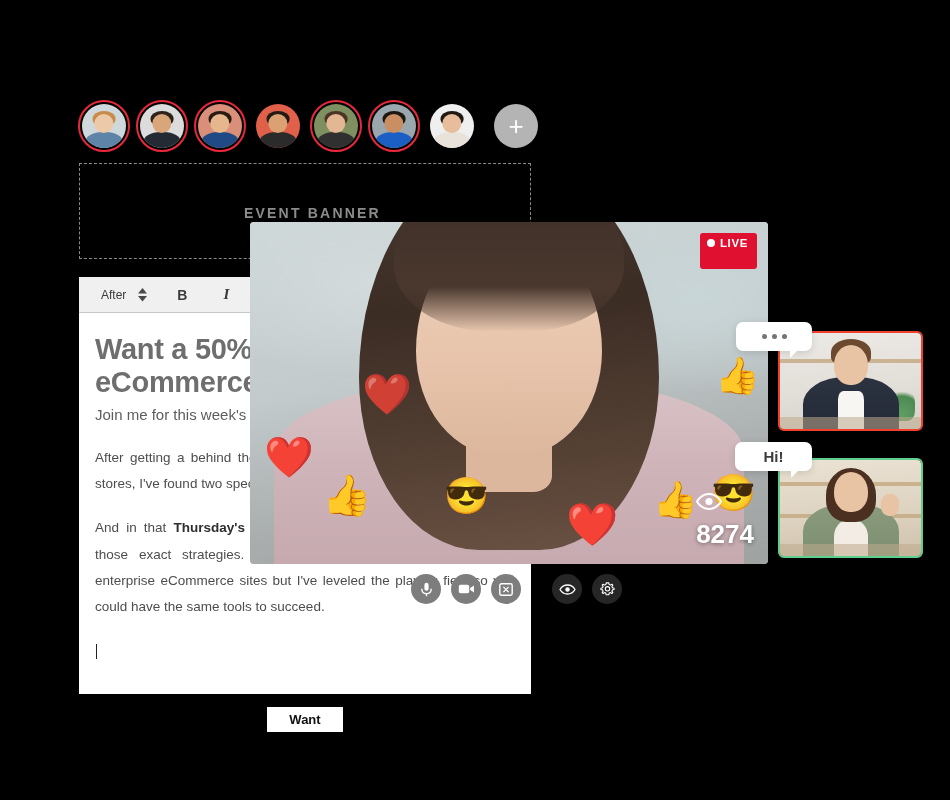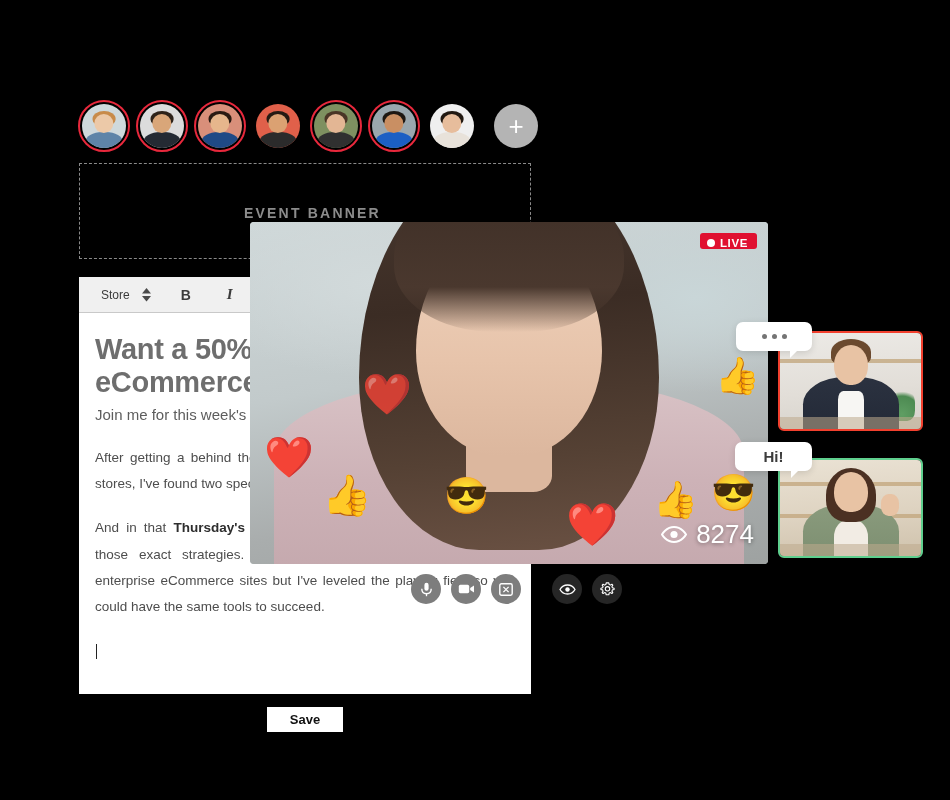--- a/index.html
+++ b/index.html
@@ -292,48 +292,49 @@
 
   #live-badge {
     position: absolute;
     left: 450px;
     top: 11px;
     background: #e01030;
     color: #ffffff;
     font-size: 11.5px;
     font-weight: bold;
     letter-spacing: 0.6px;
-    padding: 4px 9px 0 7px;
+    padding: 4px 9px 20px 7px;
     border-radius: 3px;
     display: flex;
     align-items: center;
     gap: 5px;
     z-index: 4;
     cursor: pointer;
   }
   #live-dot {
     width: 8px;
     height: 8px;
     border-radius: 50%;
     background: #ffffff;
     display: inline-block;
   }
 
   #viewer-count {
     position: absolute;
     right: 14px;
     bottom: 14px;
     display: flex;
-    align-items: center;
+    align-items: flex-start;
     gap: 9px;
     color: #ffffff;
     font-size: 26px;
-    font-weight: normal;
+    font-weight: bold;
     text-shadow: 0 1px 4px rgba(0,0,0,0.4);
     z-index: 4;
+    flex-direction: column;
   }
   #viewer-count svg { display: block; }
 
   .reaction {
     position: absolute;
     z-index: 3;
     line-height: 1;
     user-select: none;
   }
 
@@ -597,21 +598,21 @@
     <button id="add-story-button">+</button>
   </div>
 
   <div id="event-banner"></div>
   <div id="event-banner-label">EVENT BANNER</div>
 
   <div id="editor-panel">
 
     <div id="editor-toolbar">
       <div id="style-select">
-        <span>Store</span>
+        <span>After</span>
         <span class="stepper-chevrons">
           <svg width="9" height="6" viewBox="0 0 9 6">
               <path d="M4.5 0 L9 5.4 L0 5.4 Z" fill="#4a4a4a"></path>
             </svg>
           <svg width="9" height="6" viewBox="0 0 9 6">
               <path d="M4.5 5.4 L0 0 L9 0 Z" fill="#4a4a4a"></path>
             </svg>
         </span>
       </div>
       <button class="tb-btn bold">B</button>
@@ -629,21 +630,21 @@
       <p class="post-para">
         <span>And in that </span><b>Thursday's workshop</b><span> I'm going to walk you through those exact strategies. Normally, these tools are reserved for enterprise eCommerce sites but I've leveled the playing field so you could have the same tools to succeed.</span>
       </p>
 
       <p class="post-para">
         <span id="caret"></span>
       </p>
     </div>
   </div>
 
-  <button id="save-button">Save</button>
+  <button id="save-button">Want</button>
 
   <div id="live-video">
     <div id="video-bg"></div>
     <div id="subject-sweater"></div>
     <div id="subject-hair"></div>
     <div id="subject-neck"></div>
     <div id="subject-face"></div>
     <div id="subject-fringe"></div>
 
     <div id="live-badge">

